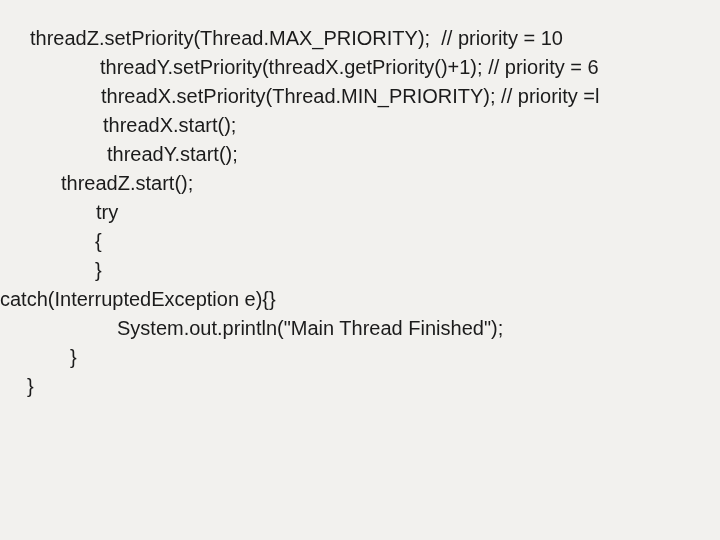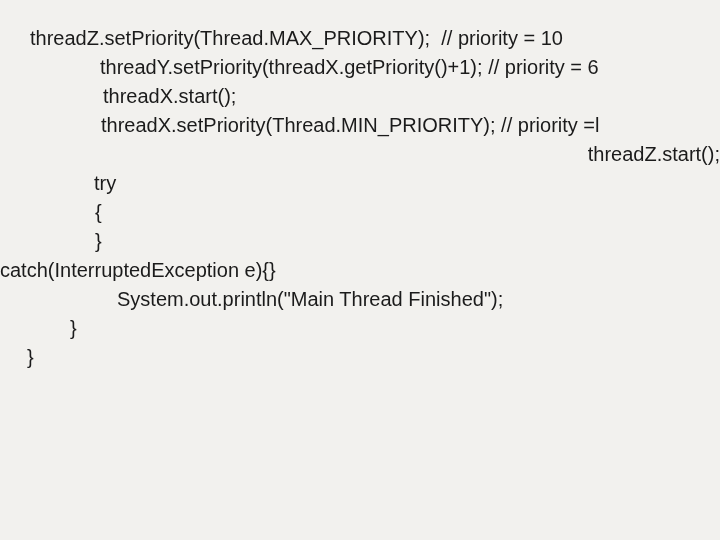--- a/index.html
+++ b/index.html
@@ -29,39 +29,40 @@
   .code-line {
     white-space: pre;
     height: 29px;
   }
   
   .ind-l1  { padding-left: 30px;  }
   .ind-l2  { padding-left: 100px; }
   .ind-l3  { padding-left: 101px; }
   .ind-l4  { padding-left: 103px; }
   .ind-l5  { padding-left: 107px; }
-  .ind-l6  { padding-left: 61px; text-align: right; }
-  .ind-l7  { padding-left: 67px; margin-left: 27px;  }
+  .ind-l6  { padding-left: 61px; }
+  .ind-l7  { padding-left: 96px;  }
   .ind-l8  { padding-left: 95px;  }
   .ind-l9  { padding-left: 117px; }
   .ind-l10 { padding-left: 95px;  }
   .ind-l11 { }
   .ind-l12 { padding-left: 117px; }
   .ind-l13 { padding-left: 70px;  }
   .ind-l14 { padding-left: 27px;  }
 </style>
 </head>
 <body>
 
 <div class="slide">
   <div class="code-block">
     <div class="code-line ind-l1">threadZ.setPriority(Thread.MAX_PRIORITY);  // priority = 10</div>
     <div class="code-line ind-l2">threadY.setPriority(threadX.getPriority()+1); // priority = 6</div>
+    <div class="code-line ind-l3">threadX.setPriority(Thread.MIN_PRIORITY); // priority =l</div>
     <div class="code-line ind-l4">threadX.start();</div>
-    <div class="code-line ind-l3">threadX.setPriority(Thread.MIN_PRIORITY); // priority =l</div>
+    <div class="code-line ind-l5">threadY.start();</div>
     <div class="code-line ind-l6">threadZ.start();</div>
     <div class="code-line ind-l7">try</div>
     <div class="code-line ind-l8">{</div>
     <div class="code-line ind-l10">}</div>
     <div class="code-line ind-l11">catch(InterruptedException e){}</div>
     <div class="code-line ind-l12">System.out.println("Main Thread Finished");</div>
     <div class="code-line ind-l13">}</div>
     <div class="code-line ind-l14">}</div>
   </div>
 </div>

